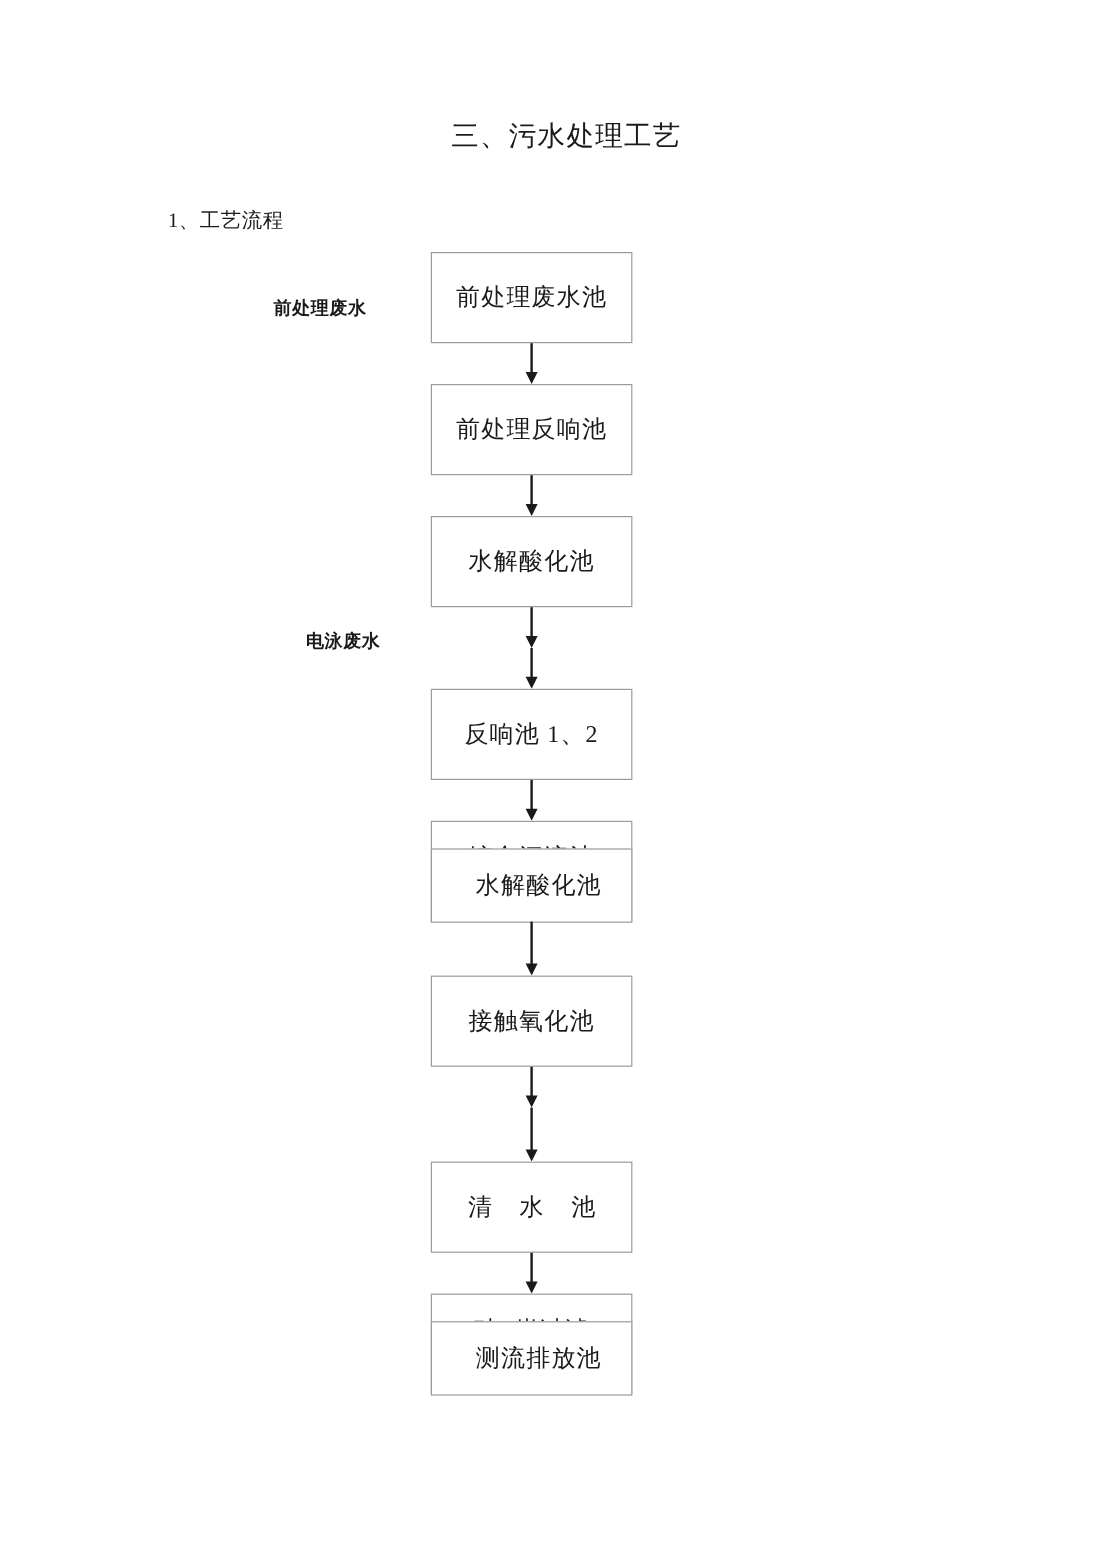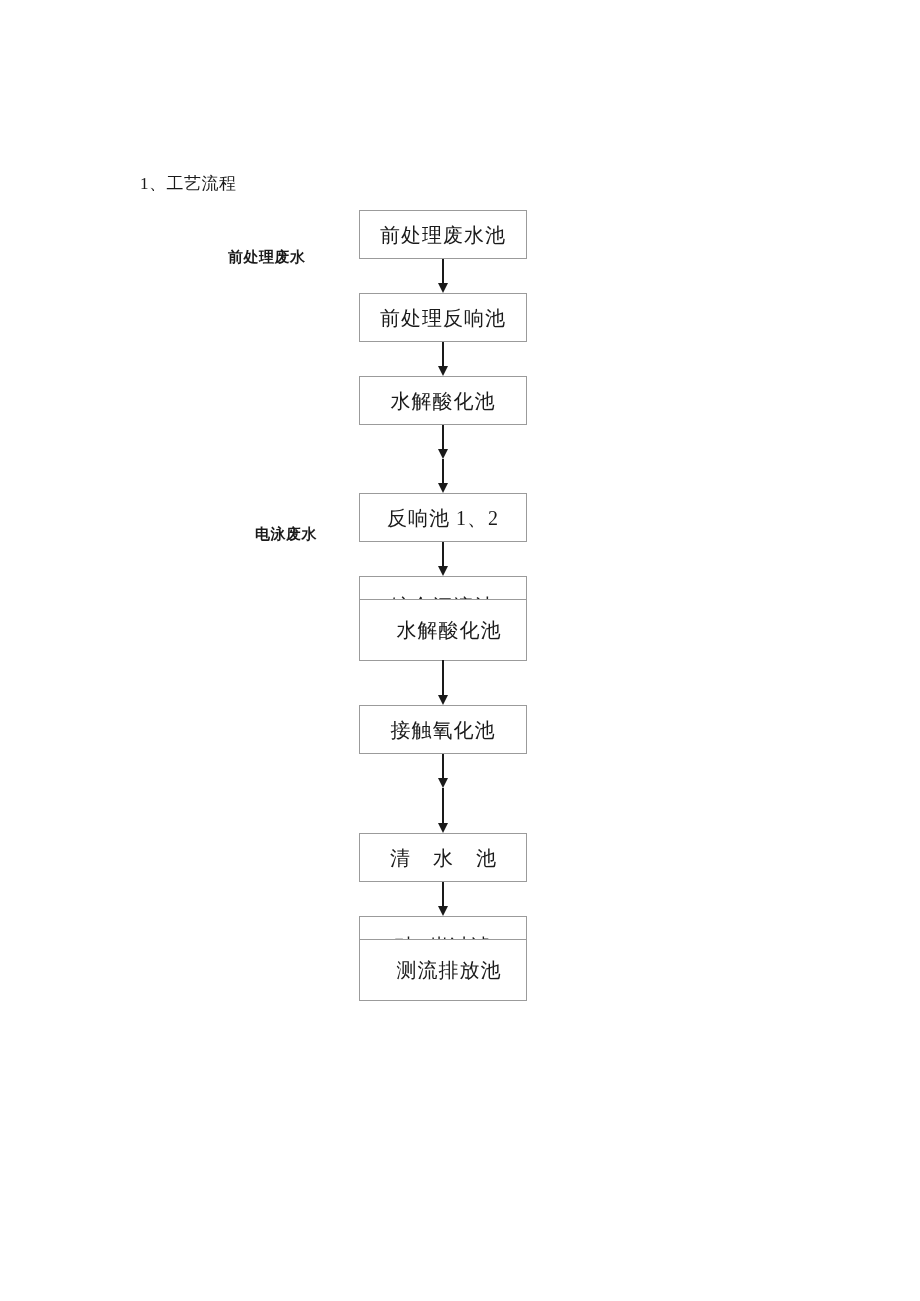--- a/index.html
+++ b/index.html
@@ -63,21 +63,21 @@
   .flow {
     position: absolute;
     left: 359px;
     top: 210px;
     width: 168px;
   }
 
   .node {
     position: relative;
     width: 168px;
-    height: 49px;
+    height: 76px;
     border: 1px solid #9b9b9b;
     background: #ffffff;
     box-sizing: border-box;
   }
   .node.strong {
     border: 2px solid #3a3a3a;
   }
   .node .node-text {
     position: absolute;
     left: 0; right: 0;
@@ -148,20 +148,21 @@
   }
   .connector.tall { height: 45px; }
   .connector.tall .stem { height: 37px; }
   .connector.tall .head { top: 35px; }
 </style>
 </head>
 <body>
 
 <div class="page">
 
+  <div class="doc-title">三、污水处理工艺</div>
 
   <div class="section-heading">1、工艺流程</div>
 
   <div class="side-label" style="left:228px; top:248px;">前处理废水</div>
 
   <div class="side-label" style="left:255px; top:525px;">电泳废水</div>
 
   <div class="flow">
 
     <div class="node">

